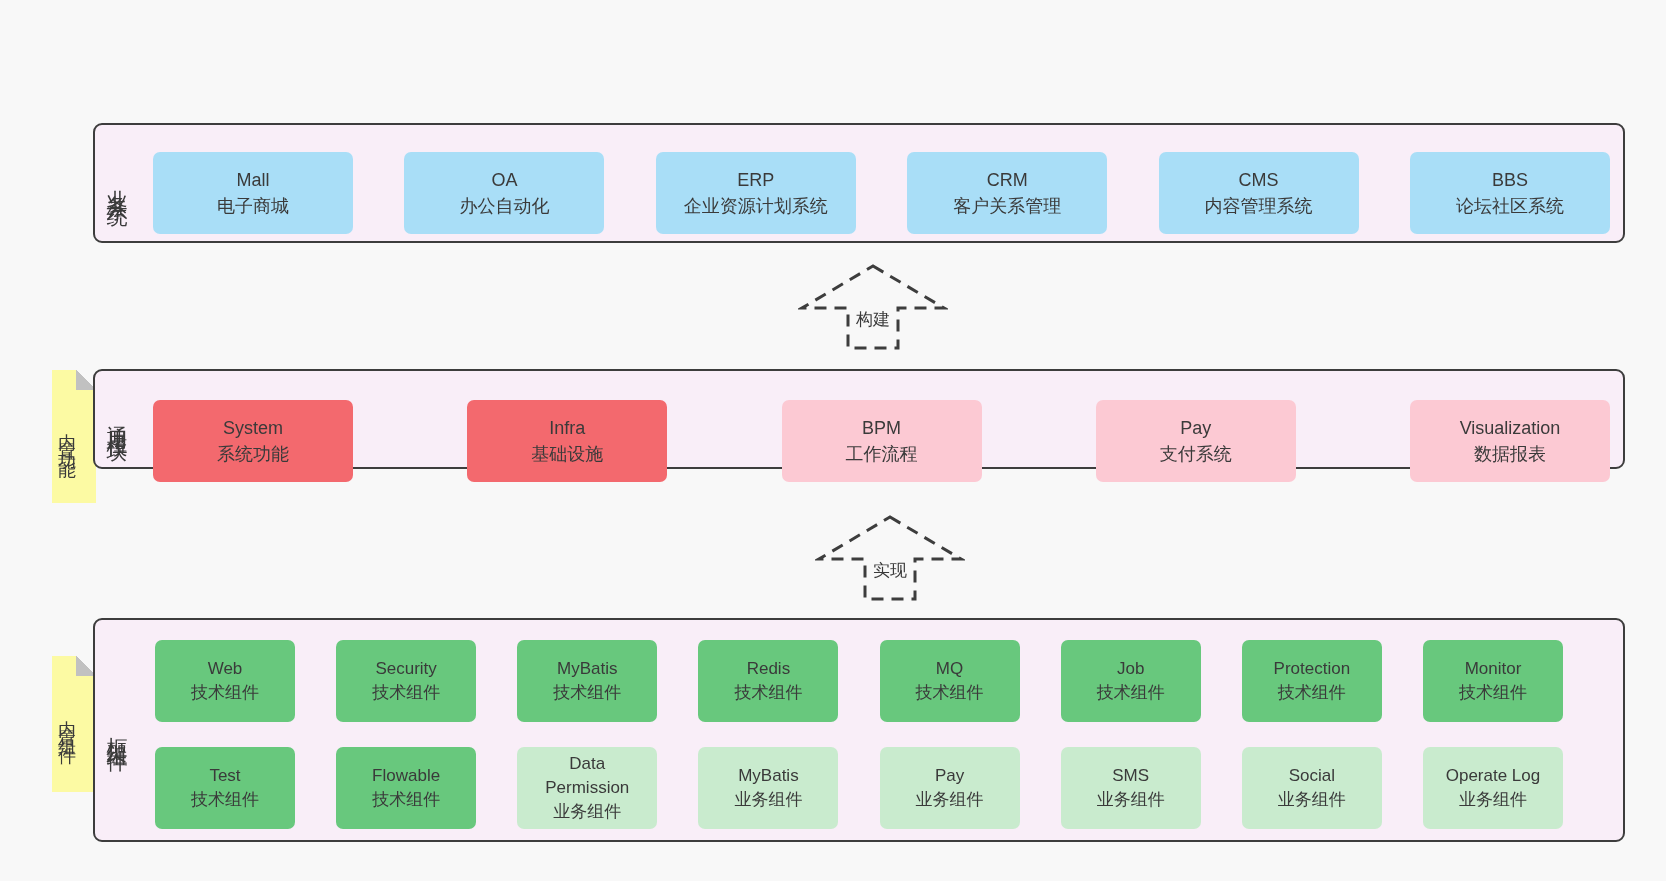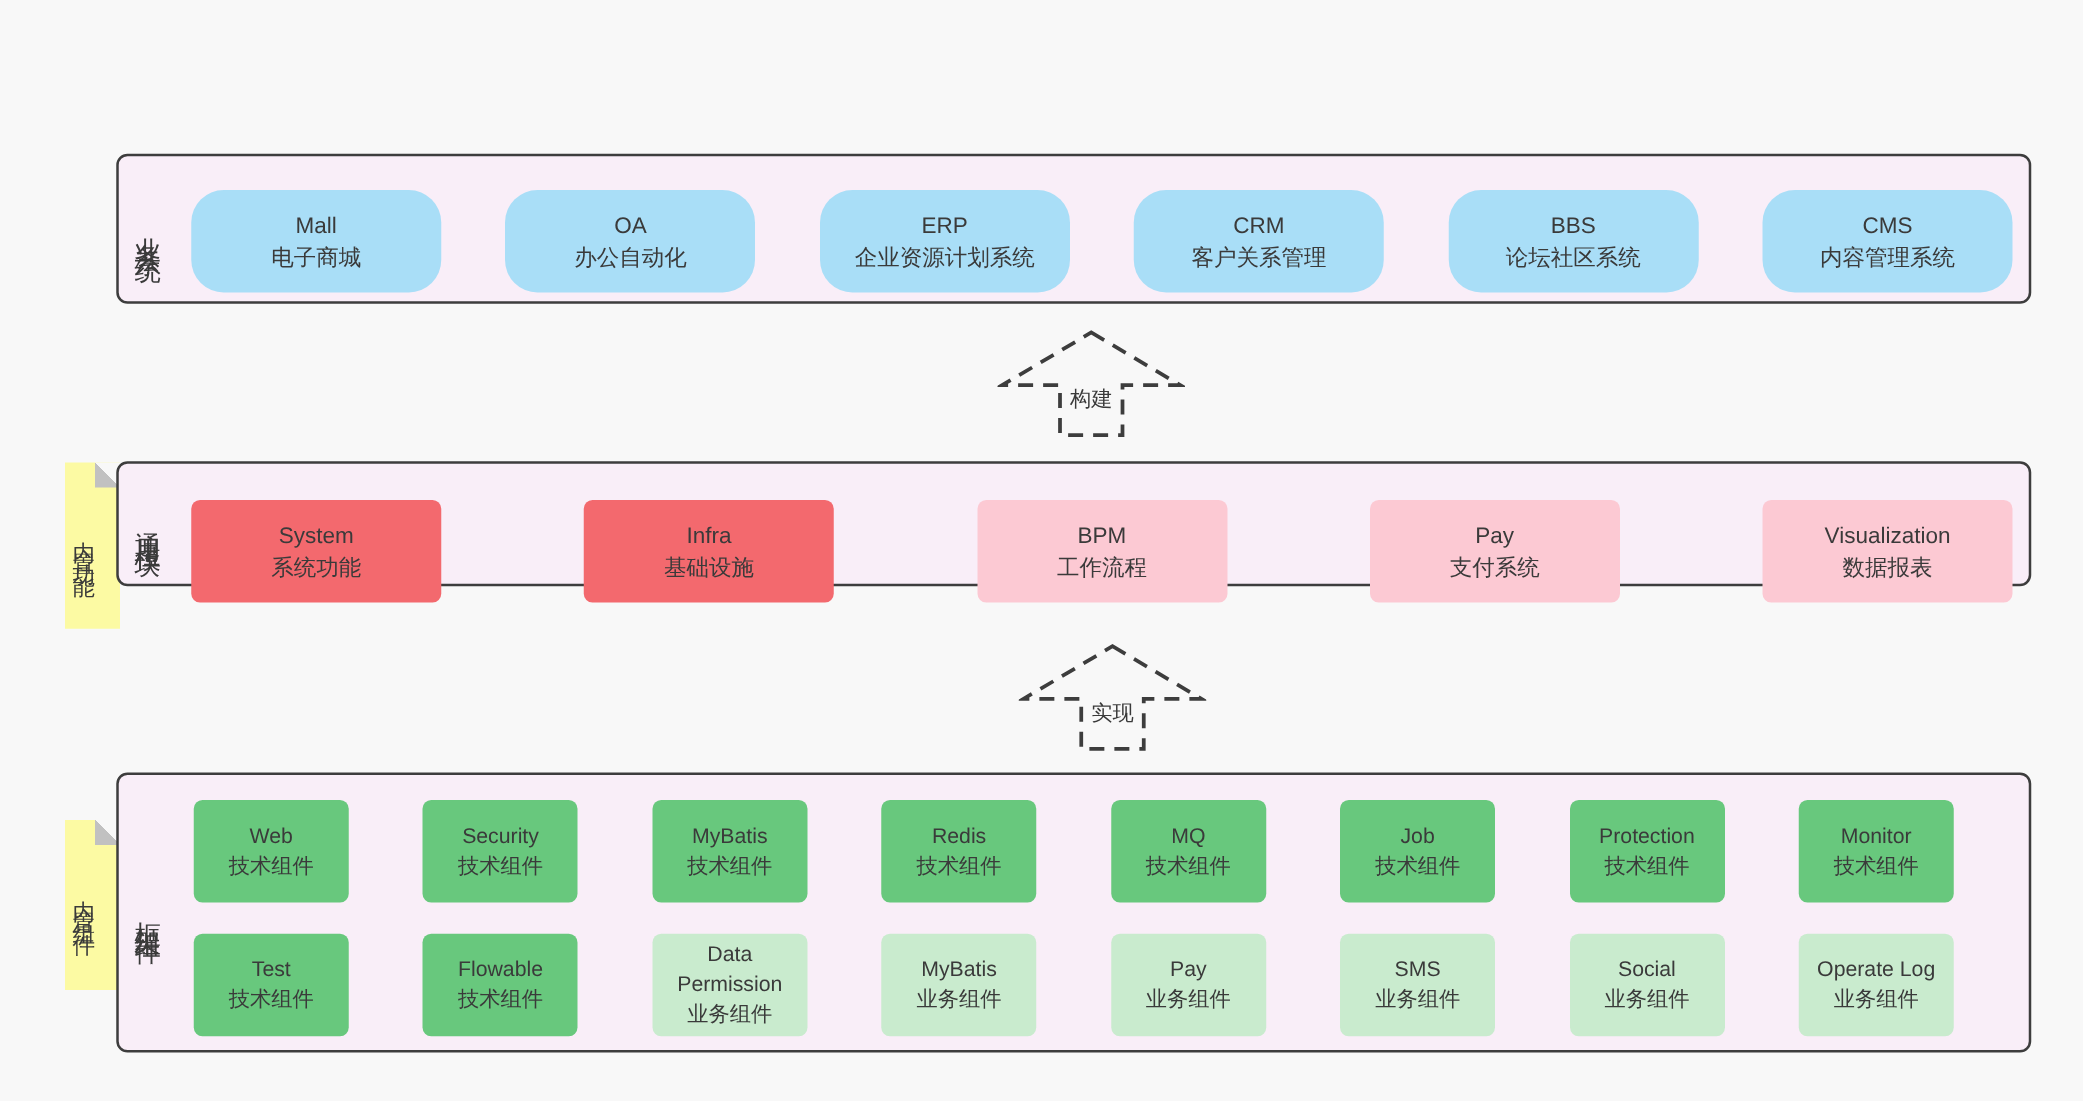--- a/index.html
+++ b/index.html
@@ -29,23 +29,23 @@
   #band-business .row{top:27px;}
   #band-modules .row{top:29px;}
   #band-components .row-1{top:20px;}
   #band-components .row-2{top:127px;}
   .box{
     height:82px;border-radius:7px;
     display:flex;flex-direction:column;justify-content:center;align-items:center;
     text-align:center;
   }
   .six .box{width:200px;font-size:18px;line-height:26px;}
-  .eight .box{width:124px;font-size:17px;line-height:24px;text-align:center;}
+  .eight .box{width:140px;font-size:17px;line-height:24px;text-align:center;}
   #band-components .box .l1{max-width:116px;}
-  .c-blue{background:var(--blue,#a9def7);border-radius:26px;}
+  .c-blue{background:var(--blue,#a9def7);}
   .c-red{background:var(--red,#f3696e);}
   .c-pink{background:var(--pink,#fcc9d3);}
   .c-green{background:var(--green,#68c87d);}
   .c-green-light{background:var(--green-light,#c9ebce);}
   .sticky{
     position:absolute;width:44px;z-index:1;
     background:var(--sticky,#fcfaa3);
   }
   #sticky-modules{left:52px;top:370px;height:133px;}
   #sticky-components{left:52px;top:656px;height:136px;}
@@ -87,26 +87,26 @@
     </div>
     <div class="box c-blue">
       <div class="l1">ERP</div>
       <div class="l2">企业资源计划系统</div>
     </div>
     <div class="box c-blue">
       <div class="l1">CRM</div>
       <div class="l2">客户关系管理</div>
     </div>
     <div class="box c-blue">
+      <div class="l1">CMS</div>
+      <div class="l2">内容管理系统</div>
+    </div>
+    <div class="box c-blue">
       <div class="l1">BBS</div>
       <div class="l2">论坛社区系统</div>
-    </div>
-    <div class="box c-blue">
-      <div class="l1">CMS</div>
-      <div class="l2">内容管理系统</div>
     </div>
   </div>
 </div>
 
 <div class="arrow" id="arrow-build">
   <svg width="150" height="90" viewBox="0 0 150 90">
     <polygon class="arrow-shape" points="75,4 146,46 100,46 100,86 50,86 50,46 4,46"></polygon>
   </svg>
   <div class="arrow-label">构建</div>
 </div>

